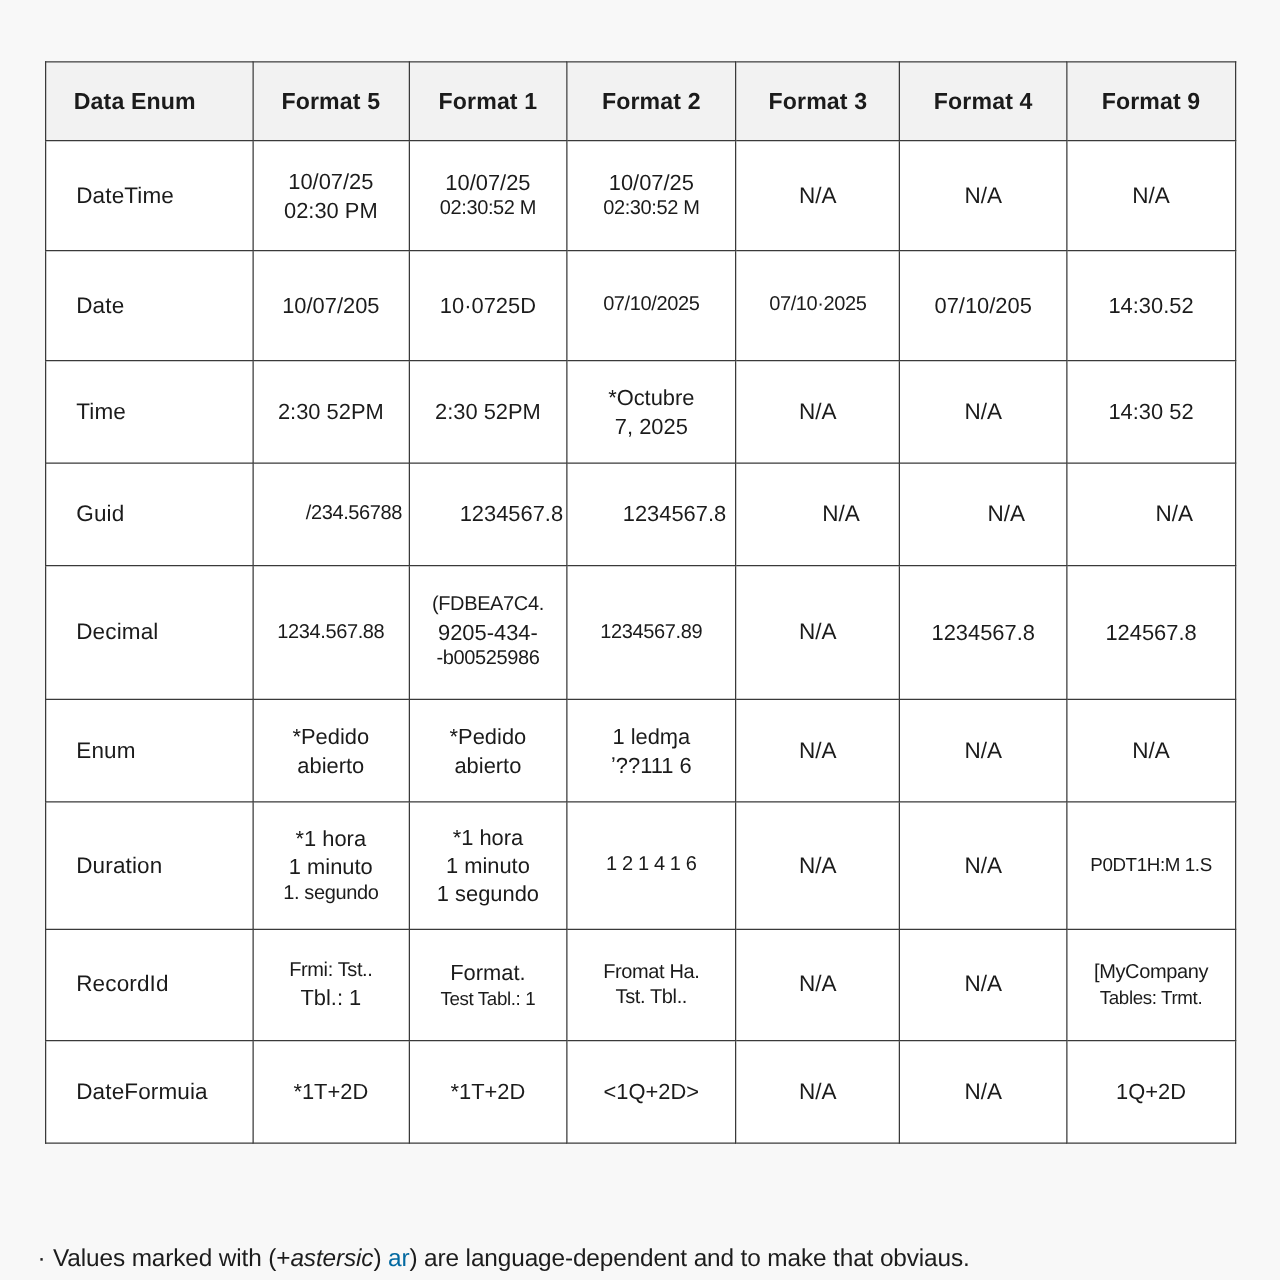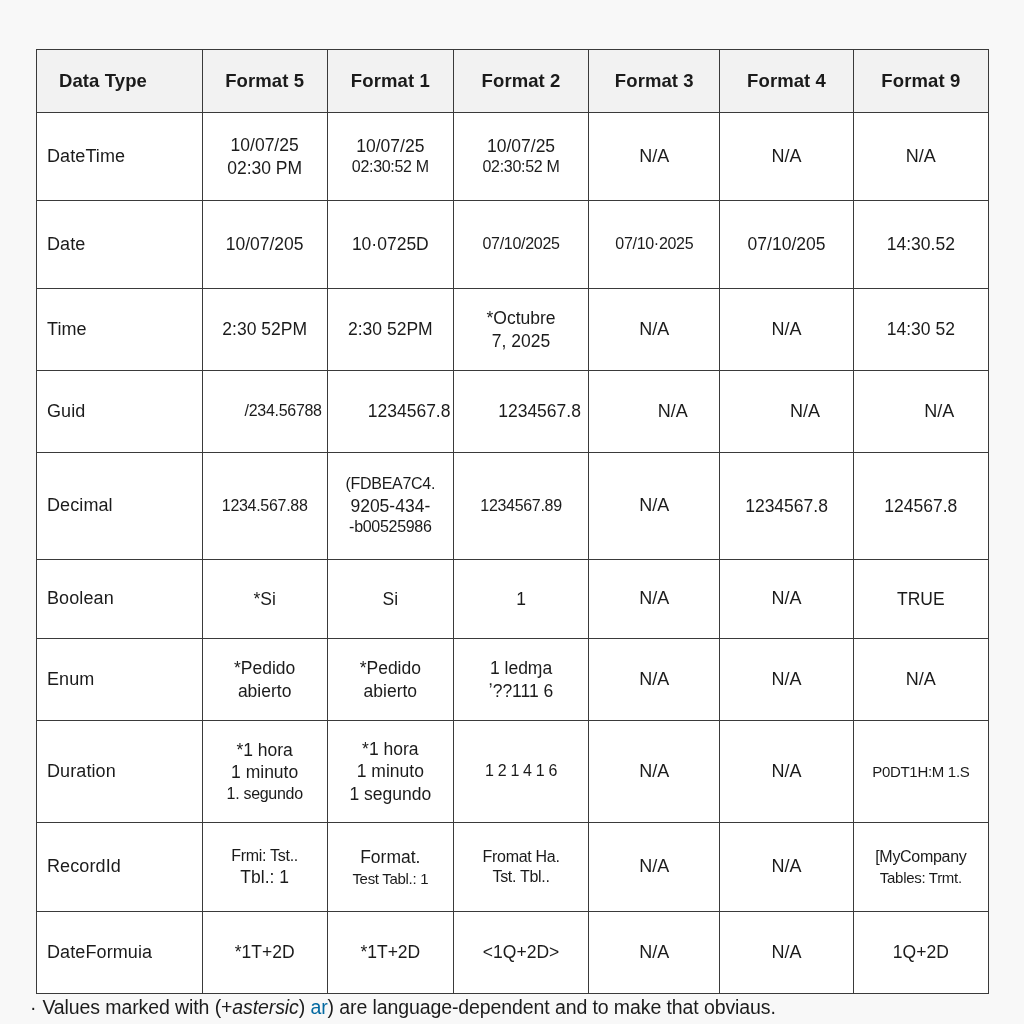--- a/index.html
+++ b/index.html
@@ -56,21 +56,21 @@
     font-size: 18.5px;
     height: 54px;
     letter-spacing: 0.1px;
   }
   table.fmt-table thead th.col-datatype {
     text-align: left;
     padding-left: 22px;
   }
   table.fmt-table td.col-datatype {
     text-align: left;
-    padding-left: 10px;
+    padding-left: 24px;
     font-size: 18px;
     letter-spacing: 0.1px;
   }
   
   col.c0 { width: 164px; }
   col.c1 { width: 124px; }
   col.c2 { width: 125px; }
   col.c3 { width: 134px; }
   col.c4 { width: 130px; }
   col.c5 { width: 132px; }
@@ -119,21 +119,21 @@
         <col class="c0">
           <col class="c1">
           <col class="c2">
           <col class="c3">
         <col class="c4">
           <col class="c5">
           <col class="c6">
       </colgroup>
       <thead>
         <tr>
-          <th class="col-datatype">Data Type</th>
+          <th class="col-datatype">Data Enum</th>
           <th>Format 5</th>
           <th>Format 1</th>
           <th>Format 2</th>
           <th>Format 3</th>
           <th>Format 4</th>
           <th>Format 9</th>
         </tr>
       </thead>
       <tbody id="table-body">
           <tr class="r-datetime">
@@ -240,41 +240,20 @@
             <td>
               <span class="cell-line na">N/A</span>
             </td>
             <td>
               <span class="cell-line">1234567.8</span>
             </td>
             <td>
               <span class="cell-line">124567.8</span>
             </td>
           </tr>
-          <tr class="r-boolean">
-            <td class="col-datatype">Boolean</td>
-            <td>
-              <span class="cell-line">*Si</span>
-            </td>
-            <td>
-              <span class="cell-line">Si</span>
-            </td>
-            <td>
-              <span class="cell-line">1</span>
-            </td>
-            <td>
-              <span class="cell-line na">N/A</span>
-            </td>
-            <td>
-              <span class="cell-line na">N/A</span>
-            </td>
-            <td>
-              <span class="cell-line">TRUE</span>
-            </td>
-          </tr>
           <tr class="r-enum">
             <td class="col-datatype">Enum</td>
             <td>
               <span class="cell-line">*Pedido</span>
               <span class="cell-line">abierto</span>
             </td>
             <td>
               <span class="cell-line">*Pedido</span>
               <span class="cell-line">abierto</span>
             </td>

